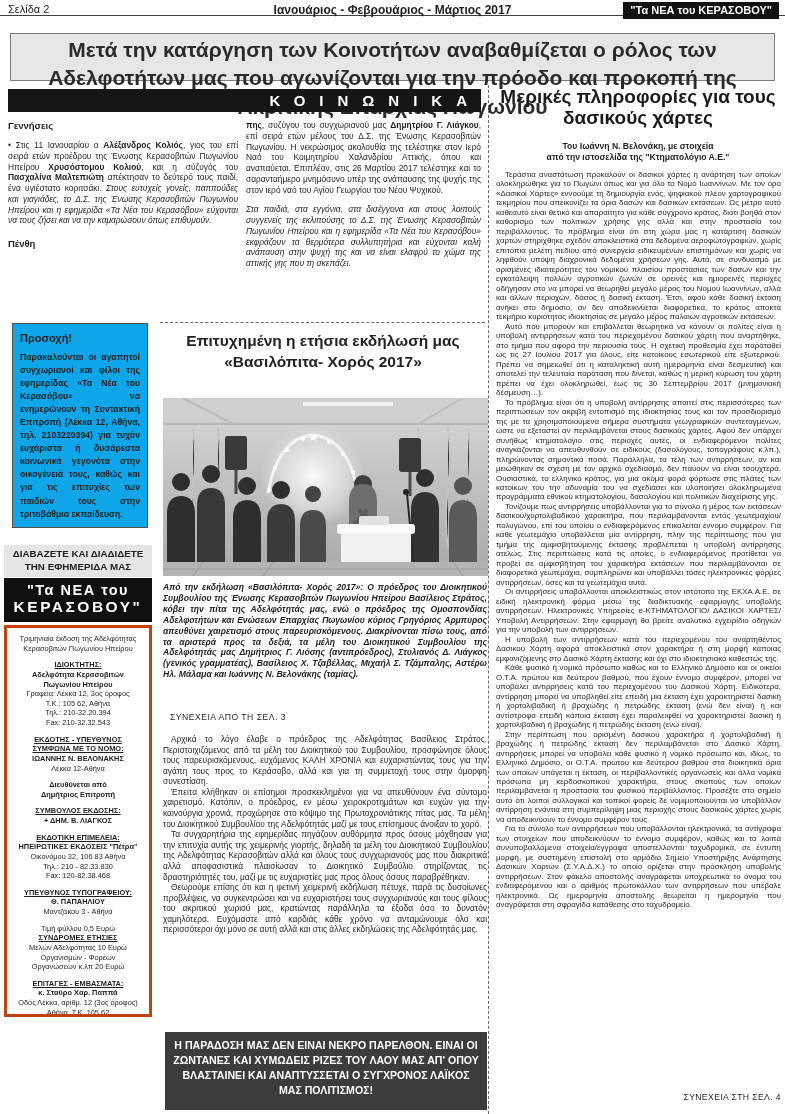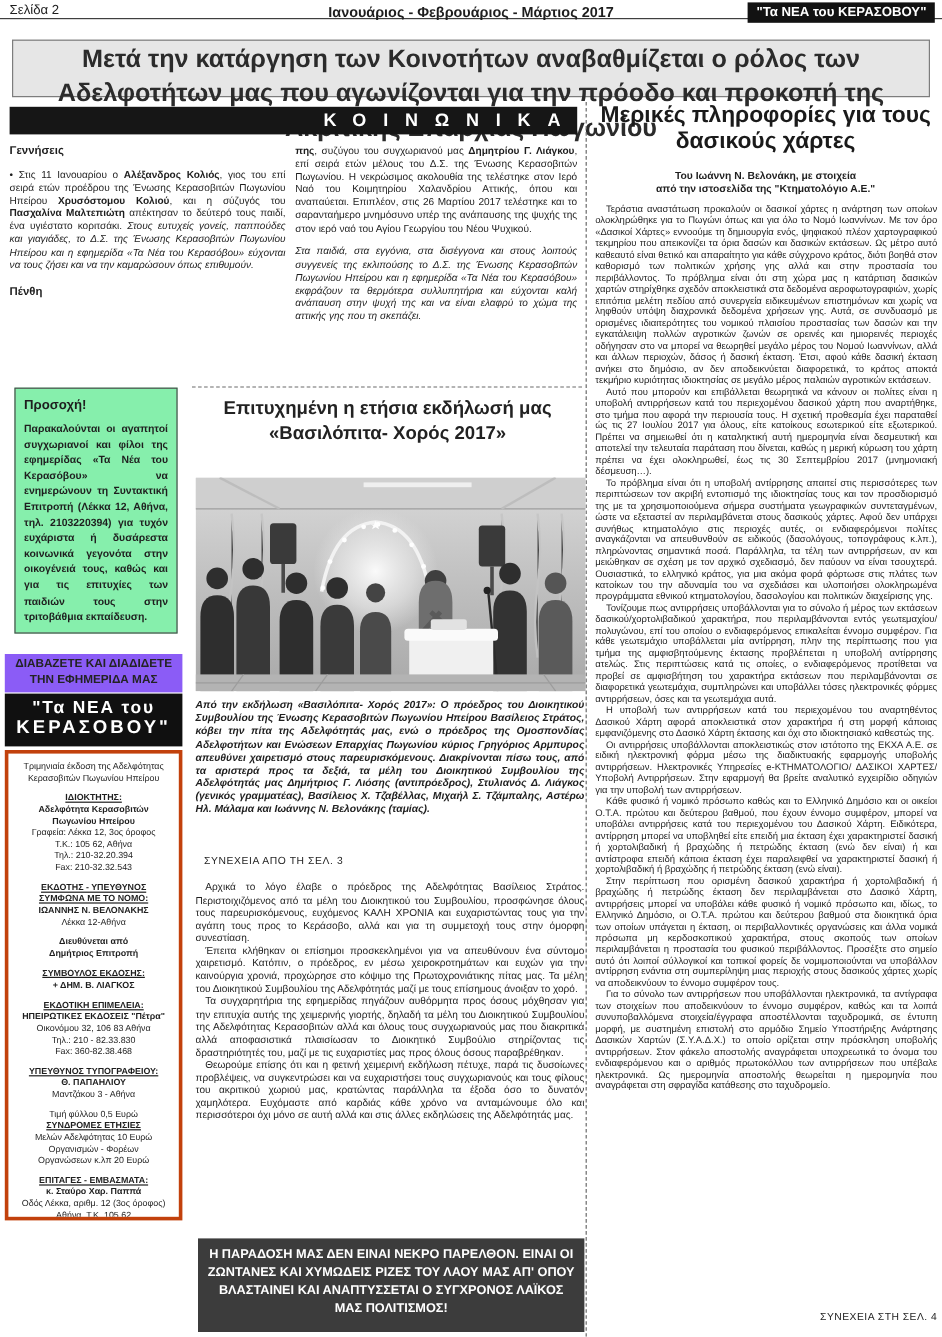--- a/index.html
+++ b/index.html
@@ -29,26 +29,26 @@
     font-weight:bold; font-size:15px; letter-spacing:14px; text-align:right; line-height:23px; text-indent:14px; }
   .col1 { left:8px; top:120px; width:230px; font-size:8.4px; line-height:1.28; }
   .col2 { left:246px; top:120px; width:235px; font-size:8.4px; line-height:1.28; }
   .sec-h { font-weight:bold; font-size:9.5px; margin-bottom:8px; }
   .col1 .body-p, .col2 .body-p { margin-bottom:9px; }
   .condolence { font-style:italic; margin-top:9px; }
   .deaths-h { margin-top:12px; }
 
   
   .attention { left:12px; top:323px; width:136px; height:205px; border:1.5px solid #4e4e4e;
-    background:#86efac; padding:8px 7px; }
+    background:#0ea5e9; padding:8px 7px; }
   .attention .a-title { font-weight:bold; font-size:11px; margin-bottom:7px; }
   .attention .a-text { font-weight:bold; font-size:8.7px; line-height:1.5; text-align:justify; }
 
   
-  .read-banner { left:4px; top:545px; width:148px; background:#8b5cf6; color:#232323;
+  .read-banner { left:4px; top:545px; width:148px; background:#e5e5e5; color:#232323;
     font-weight:bold; font-size:9.8px; text-align:center; padding:3px 2px 4px; line-height:1.3; }
   .mast-black { left:4px; top:578px; width:148px; height:44px; background:#101010; color:#fff;
     text-align:center; font-weight:bold; padding-top:4px; }
   .mast-black .l1 { font-size:14.5px; letter-spacing:1.5px; }
   .mast-black .l2 { font-size:15.5px; letter-spacing:2.5px; }
   .mast-info { left:4px; top:625px; width:148px; height:392px; border:3px solid #c2410c;
     text-align:center; font-size:7.4px; line-height:1.3; padding:6px 3px; overflow:hidden; }
   .mast-info .hd { font-weight:bold; text-decoration:underline; }
   .mast-info .b { font-weight:bold; }
   .mast-info .gap { margin-top:7px; }
@@ -127,21 +127,21 @@
     <div class="b">ΙΩΑΝΝΗΣ Ν. ΒΕΛΟΝΑΚΗΣ</div>
     <div class="n">Λέκκα 12-Αθήνα</div>
     <div class="b gap">Διευθύνεται από</div>
     <div class="b">Δημήτριος Επιτροπή</div>
     <div class="hd gap">ΣΥΜΒΟΥΛΟΣ ΕΚΔΟΣΗΣ:</div>
     <div class="b">+ ΔΗΜ. Β. ΛΙΑΓΚΟΣ</div>
     <div class="hd gap">ΕΚΔΟΤΙΚΗ ΕΠΙΜΕΛΕΙΑ:</div>
     <div class="b">ΗΠΕΙΡΩΤΙΚΕΣ ΕΚΔΟΣΕΙΣ "Πέτρα"</div>
     <div class="n">Οικονόμου 32, 106 83 Αθήνα</div>
     <div class="n">Τηλ.: 210 - 82.33.830</div>
-    <div class="n">Fax: 360-82.38.468</div>
+    <div class="n">Fax: 120-82.38.468</div>
     <div class="hd gap">ΥΠΕΥΘΥΝΟΣ ΤΥΠΟΓΡΑΦΕΙΟΥ:</div>
     <div class="b">Θ. ΠΑΠΑΗΛΙΟΥ</div>
     <div class="n">Μαντζάκου 3 - Αθήνα</div>
     <div class="n gap">Τιμή φύλλου 0,5 Ευρώ</div>
     <div class="hd">ΣΥΝΔΡΟΜΕΣ ΕΤΗΣΙΕΣ</div>
     <div class="n">Μελών Αδελφότητας 10 Ευρώ</div>
     <div class="n">Οργανισμών - Φορέων</div>
     <div class="n">Οργανώσεων κ.λπ  20 Ευρώ</div>
     <div class="hd gap">ΕΠΙΤΑΓΕΣ - ΕΜΒΑΣΜΑΤΑ:</div>
     <div class="b">κ. Σταύρο Χαρ. Παππά</div>
@@ -260,19 +260,19 @@
 <div class="abs forest-title">Μερικές πληροφορίες για τους δασικούς χάρτες</div>
 <div class="abs forest-byline">
   <div>Του Ιωάννη Ν. Βελονάκη, με στοιχεία</div>
   <div>από την ιστοσελίδα της "Κτηματολόγιο Α.Ε."</div>
 </div>
 <div class="abs forest-body">
     <p class="para">Τεράστια αναστάτωση προκαλούν οι δασικοί χάρτες η ανάρτηση των οποίων ολοκληρώθηκε για το Πωγώνι όπως και για όλο το Νομό Ιωαννίνων. Με τον όρο «Δασικοί Χάρτες» εννοούμε τη δημιουργία ενός, ψηφιακού πλέον χαρτογραφικού τεκμηρίου που απεικονίζει τα όρια δασών και δασικών εκτάσεων. Ως μέτρο αυτό καθεαυτό είναι θετικό και απαραίτητο για κάθε σύγχρονο κράτος, διότι βοηθά στον καθορισμό των πολιτικών χρήσης γης αλλά και στην προστασία του περιβάλλοντος. Το πρόβλημα είναι ότι στη χώρα μας η κατάρτιση δασικών χαρτών στηρίχθηκε σχεδόν αποκλειστικά στα δεδομένα αεροφωτογραφιών, χωρίς επιτόπια μελέτη πεδίου από συνεργεία ειδικευμένων επιστημόνων και χωρίς να ληφθούν υπόψη διαχρονικά δεδομένα χρήσεων γης. Αυτά, σε συνδυασμό με ορισμένες ιδιαιτερότητες του νομικού πλαισίου προστασίας των δασών και την εγκατάλειψη πολλών αγροτικών ζωνών σε ορεινές και ημιορεινές περιοχές οδήγησαν στο να μπορεί να θεωρηθεί μεγάλο μέρος του Νομού Ιωαννίνων, αλλά και άλλων περιοχών, δάσος ή δασική έκταση. Έτσι, αφού κάθε δασική έκταση ανήκει στο δημόσιο, αν δεν αποδεικνύεται διαφορετικά, το κράτος αποκτά τεκμήριο κυριότητας ιδιοκτησίας σε μεγάλο μέρος παλαιών αγροτικών εκτάσεων.</p>
     <p class="para">Αυτό που μπορούν και επιβάλλεται θεωρητικά να κάνουν οι πολίτες είναι η υποβολή αντιρρήσεων κατά του περιεχομένου δασικού χάρτη που αναρτήθηκε, στο τμήμα που αφορά την περιουσία τους. Η σχετική προθεσμία έχει παραταθεί ώς τις 27 Ιουλίου 2017 για όλους, είτε κατοίκους εσωτερικού είτε εξωτερικού. Πρέπει να σημειωθεί ότι η καταληκτική αυτή ημερομηνία είναι δεσμευτική και αποτελεί την τελευταία παράταση που δίνεται, καθώς η μερική κύρωση του χάρτη πρέπει να έχει ολοκληρωθεί, έως τις 30 Σεπτεμβρίου 2017 (μνημονιακή δέσμευση…).</p>
     <p class="para">Το πρόβλημα είναι ότι η υποβολή αντίρρησης απαιτεί στις περισσότερες των περιπτώσεων τον ακριβή εντοπισμό της ιδιοκτησίας τους και τον προσδιορισμό της με τα χρησιμοποιούμενα σήμερα συστήματα γεωγραφικών συντεταγμένων, ώστε να εξεταστεί αν περιλαμβάνεται στους δασικούς χάρτες. Αφού δεν υπάρχει συνήθως κτηματολόγιο στις περιοχές αυτές, οι ενδιαφερόμενοι πολίτες αναγκάζονται να απευθυνθούν σε ειδικούς (δασολόγους, τοπογράφους κ.λπ.), πληρώνοντας σημαντικά ποσά. Παράλληλα, τα τέλη των αντιρρήσεων, αν και μειώθηκαν σε σχέση με τον αρχικό σχεδιασμό, δεν παύουν να είναι τσουχτερά. Ουσιαστικά, το ελληνικό κράτος, για μια ακόμα φορά φόρτωσε στις πλάτες των κατοίκων του την αδυναμία του να σχεδιάσει και υλοποιήσει ολοκληρωμένα προγράμματα εθνικού κτηματολογίου, δασολογίου και πολιτικών διαχείρισης γης.</p>
     <p class="para">Τονίζουμε πως αντιρρήσεις υποβάλλονται για το σύνολο ή μέρος των εκτάσεων δασικού/χορτολιβαδικού χαρακτήρα, που περιλαμβάνονται εντός γεωτεμαχίου/ πολυγώνου, επί του οποίου ο ενδιαφερόμενος επικαλείται έννομο συμφέρον. Για κάθε γεωτεμάχιο υποβάλλεται μία αντίρρηση, πλην της περίπτωσης που για τμήμα της αμφισβητούμενης έκτασης προβλέπεται η υποβολή αντίρρησης ατελώς. Στις περιπτώσεις κατά τις οποίες, ο ενδιαφερόμενος προτίθεται να προβεί σε αμφισβήτηση του χαρακτήρα εκτάσεων που περιλαμβάνονται σε διαφορετικά γεωτεμάχια, συμπληρώνει και υποβάλλει τόσες ηλεκτρονικές φόρμες αντιρρήσεων, όσες και τα γεωτεμάχια αυτά.</p>
+    <p class="para">Οι αντιρρήσεις υποβάλλονται αποκλειστικώς στον ιστότοπο της ΕΚΧΑ Α.Ε. σε ειδική ηλεκτρονική φόρμα μέσω της διαδικτυακής εφαρμογής υποβολής αντιρρήσεων. Ηλεκτρονικές Υπηρεσίες e-ΚΤΗΜΑΤΟΛΟΓΙΟ/ ΔΑΣΙΚΟΙ ΧΑΡΤΕΣ/ Υποβολή Αντιρρήσεων. Στην εφαρμογή θα βρείτε αναλυτικό εγχειρίδιο οδηγιών για την υποβολή των αντιρρήσεων.</p>
     <p class="para">Η υποβολή των αντιρρήσεων κατά του περιεχομένου του αναρτηθέντος Δασικού Χάρτη αφορά αποκλειστικά στον χαρακτήρα ή στη μορφή κάποιας εμφανιζόμενης στο Δασικό Χάρτη έκτασης και όχι στο ιδιοκτησιακό καθεστώς της.</p>
-    <p class="para">Οι αντιρρήσεις υποβάλλονται αποκλειστικώς στον ιστότοπο της ΕΚΧΑ Α.Ε. σε ειδική ηλεκτρονική φόρμα μέσω της διαδικτυακής εφαρμογής υποβολής αντιρρήσεων. Ηλεκτρονικές Υπηρεσίες e-ΚΤΗΜΑΤΟΛΟΓΙΟ/ ΔΑΣΙΚΟΙ ΧΑΡΤΕΣ/ Υποβολή Αντιρρήσεων. Στην εφαρμογή θα βρείτε αναλυτικό εγχειρίδιο οδηγιών για την υποβολή των αντιρρήσεων.</p>
     <p class="para">Κάθε φυσικό ή νομικό πρόσωπο καθώς και το Ελληνικό Δημόσιο και οι οικείοι Ο.Τ.Α. πρώτου και δεύτερου βαθμού, που έχουν έννομο συμφέρον, μπορεί να υποβάλει αντιρρήσεις κατά του περιεχομένου του Δασικού Χάρτη. Ειδικότερα, αντίρρηση μπορεί να υποβληθεί είτε επειδή μια έκταση έχει χαρακτηριστεί δασική ή χορτολιβαδική ή βραχώδης ή πετρώδης έκταση (ενώ δεν είναι) ή και αντίστροφα επειδή κάποια έκταση έχει παραλειφθεί να χαρακτηριστεί δασική ή χορτολιβαδική ή βραχώδης ή πετρώδης έκταση (ενώ είναι).</p>
     <p class="para">Στην περίπτωση που ορισμένη δασικού χαρακτήρα ή χορτολιβαδική ή βραχώδης ή πετρώδης έκταση δεν περιλαμβάνεται στο Δασικό Χάρτη, αντιρρήσεις μπορεί να υποβάλει κάθε φυσικό ή νομικό πρόσωπο και, ιδίως, το Ελληνικό Δημόσιο, οι Ο.Τ.Α. πρώτου και δεύτερου βαθμού στα διοικητικά όρια των οποίων υπάγεται η έκταση, οι περιβαλλοντικές οργανώσεις και άλλα νομικά πρόσωπα μη κερδοσκοπικού χαρακτήρα, στους σκοπούς των οποίων περιλαμβάνεται η προστασία του φυσικού περιβάλλοντος. Προσέξτε στο σημείο αυτό ότι λοιποί σύλλογικοί και τοπικοί φορείς δε νομιμοποιούνται να υποβάλλον αντίρρηση ενάντια στη συμπερίληψη μιας περιοχής στους δασικούς χάρτες χωρίς να αποδεικνύουν το έννομο συμφέρον τους.</p>
     <p class="para">Για το σύνολο των αντιρρήσεων που υποβάλλονται ηλεκτρονικά, τα αντίγραφα των στοιχείων που αποδεικνύουν το έννομο συμφέρον, καθώς και τα λοιπά συνυποβαλλόμενα στοιχεία/έγγραφα αποστέλλονται ταχυδρομικά, σε έντυπη μορφή, με συστημένη επιστολή στο αρμόδιο Σημείο Υποστήριξης Ανάρτησης Δασικών Χαρτών (Σ.Υ.Α.Δ.Χ.) το οποίο ορίζεται στην πρόσκληση υποβολής αντιρρήσεων. Στον φάκελο αποστολής αναγράφεται υποχρεωτικά το όνομα του ενδιαφερόμενου και ο αριθμός πρωτοκόλλου των αντιρρήσεων που υπέβαλε ηλεκτρονικά. Ως ημερομηνία αποστολής θεωρείται η ημερομηνία που αναγράφεται στη σφραγίδα κατάθεσης στο ταχυδρομείο.</p>
   </div>
 <div class="abs cont-to">ΣΥΝΕΧΕΙΑ ΣΤΗ ΣΕΛ. 4</div>
 
 </body></html>

